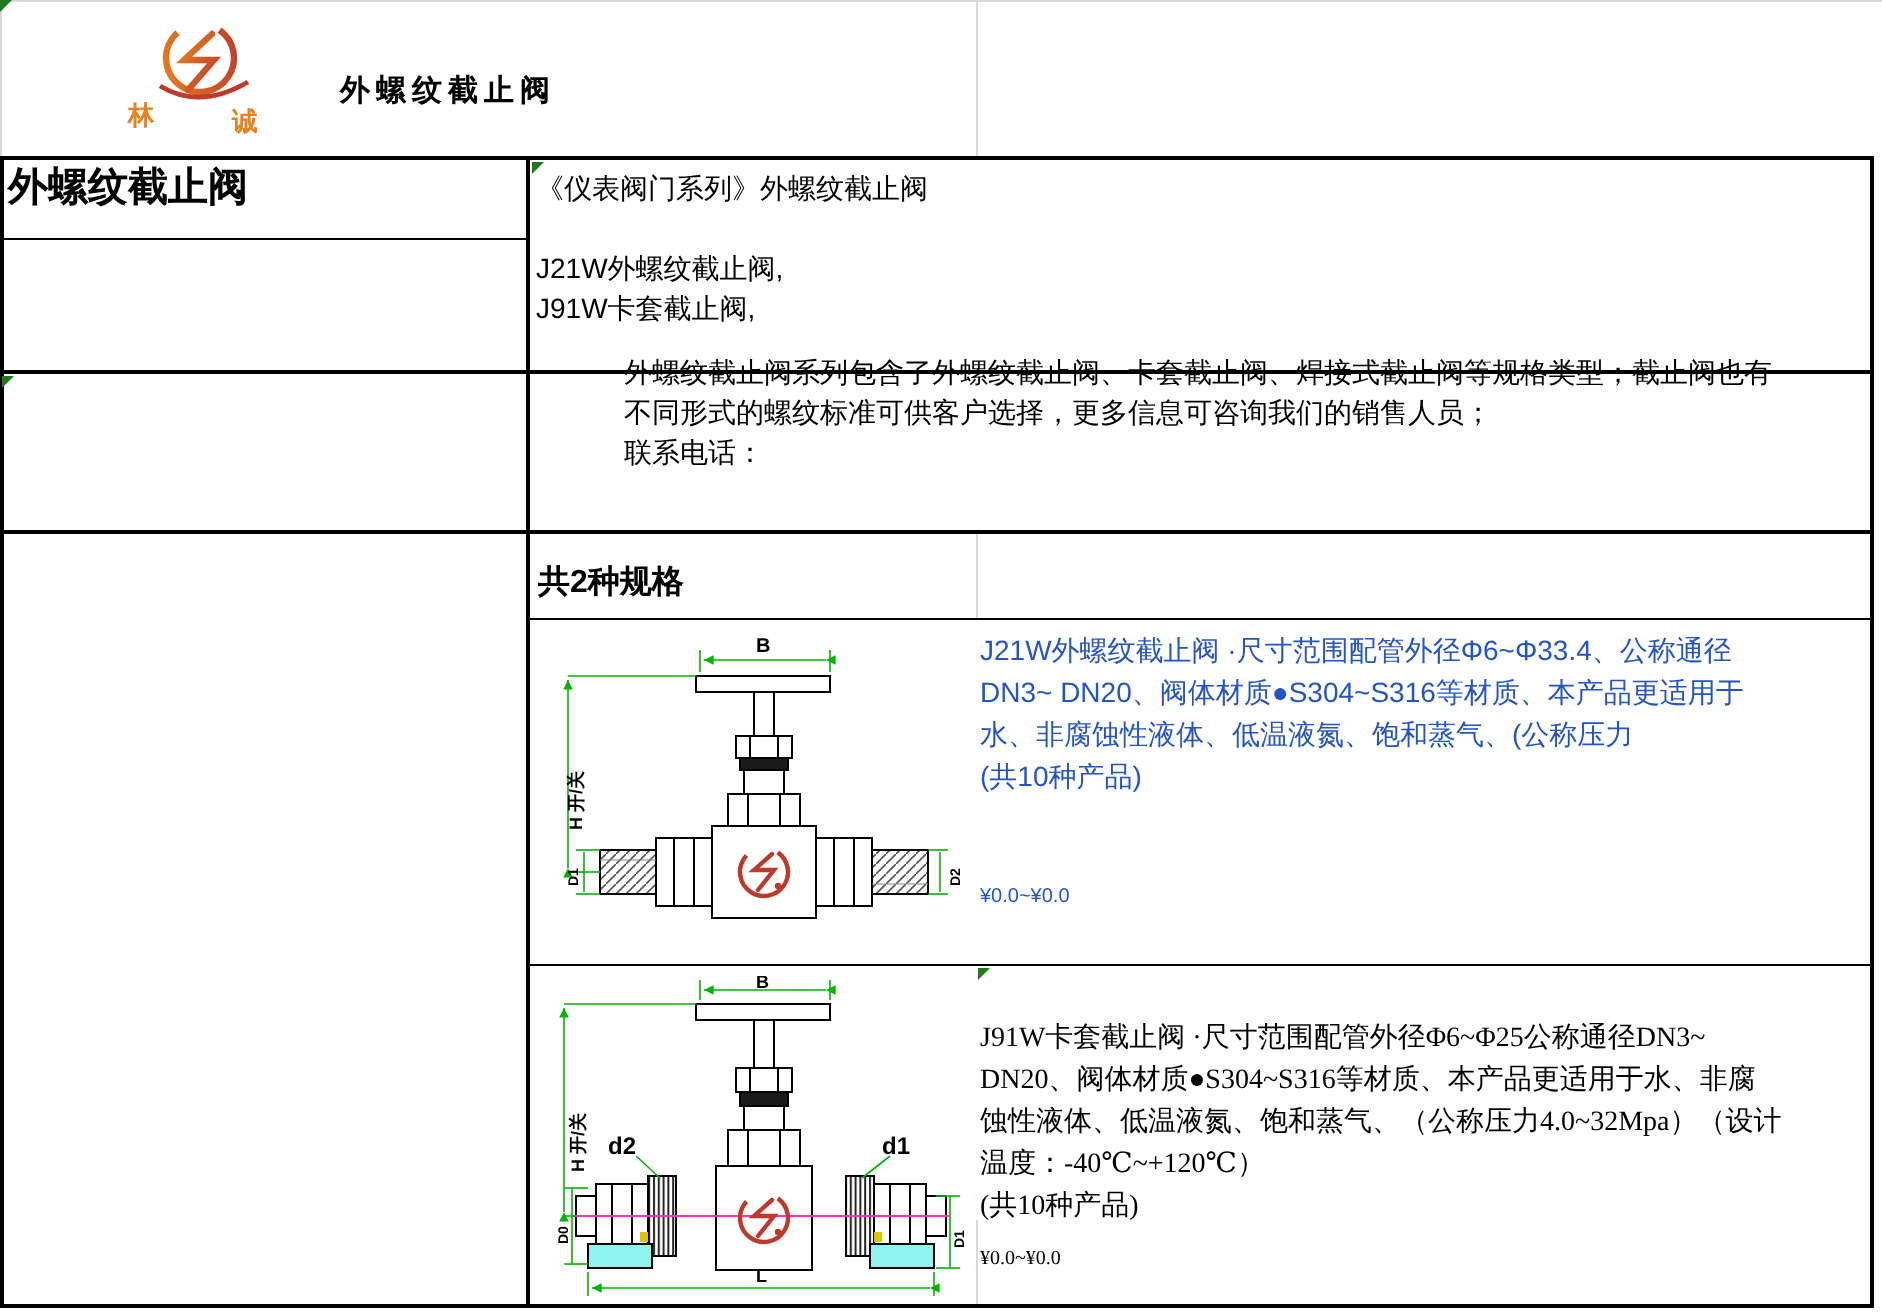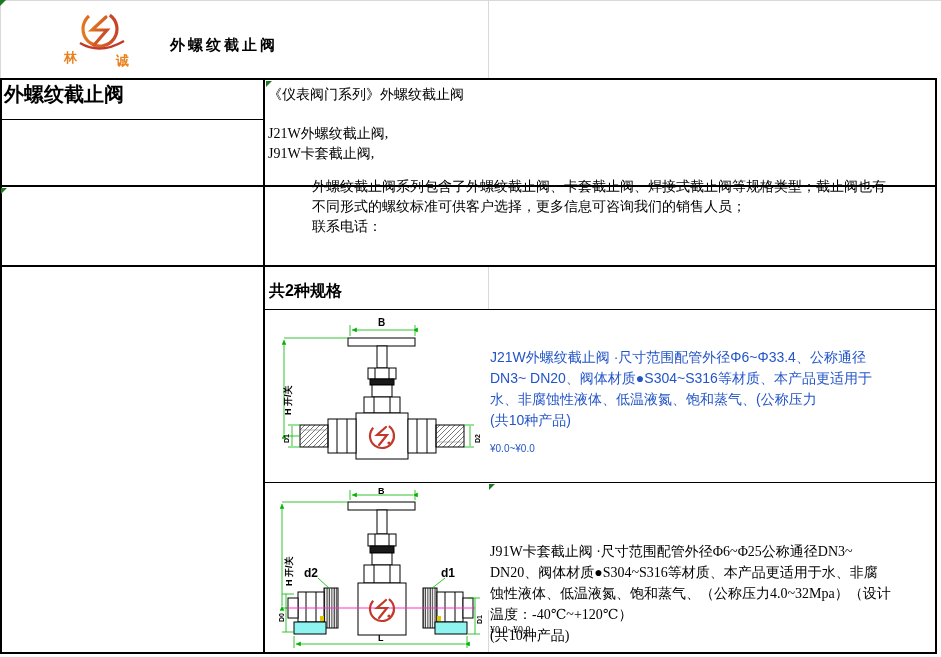--- a/index.html
+++ b/index.html
@@ -11,21 +11,21 @@
   .hl{position:absolute;background:#000;}
   .gl{position:absolute;background:#d9d9d9;}
   .tri{position:absolute;width:0;height:0;border-top:6px solid #1e7a1e;border-right:6px solid transparent;}
   .cell-text{position:absolute;font-size:20px;line-height:20px;white-space:nowrap;}
   .bold{font-weight:bold;}
   .page-title{position:absolute;left:170px;top:36px;font-size:15px;font-weight:bold;letter-spacing:3px;}
   .heading-row1{position:absolute;left:268px;top:86px;font-size:14px;}
   .models{position:absolute;font-size:14px;line-height:20px;}
   .para{position:absolute;left:268px;top:176px;font-size:14px;line-height:20px;margin-left:44px;}
   .specs-heading{position:absolute;left:269px;top:281px;font-size:16px;font-weight:bold;}
-  .desc{position:absolute;left:490px;width:440px;font-size:14px;line-height:21px;margin-top:32px;}
+  .desc{position:absolute;left:490px;width:440px;font-size:14px;line-height:21px;}
   .desc.blue{color:#2355c8;}
   .desc.serif{font-family:"Liberation Serif","DejaVu Serif",serif;}
   .price{position:absolute;left:490px;font-size:10px;}
   .price.blue{color:#2355c8;}
   .price.serif{font-family:"Liberation Serif","DejaVu Serif",serif;}
   svg text{font-family:"Liberation Sans","DejaVu Sans",sans-serif;}
 </style>
 </head>
 <body>
 
@@ -68,21 +68,21 @@
   <div class="hl" style="left:935px;top:78px;width:2px;height:576px;"></div>
 
   <div class="tri" style="left:0;top:0;"></div>
   <div class="tri" style="left:266px;top:81px;"></div>
   <div class="tri" style="left:1px;top:188px;"></div>
   <div class="tri" style="left:489px;top:484px;"></div>
 
   <div class="cell-text bold" style="left:4px;top:84px;">外螺纹截止阀</div>
 
   <div class="heading-row1">《仪表阀门系列》外螺纹截止阀</div>
-  <div class="models" style="left:268px;top:124px;font-family:Liberation Serif, serif;">
+  <div class="models" style="left:268px;top:124px;">
     <div>J21W外螺纹截止阀,</div>
     <div>J91W卡套截止阀,</div>
   </div>
 
   <div class="para">
     <div>外螺纹截止阀系列包含了外螺纹截止阀、卡套截止阀、焊接式截止阀等规格类型；截止阀也有</div>
     <div>不同形式的螺纹标准可供客户选择，更多信息可咨询我们的销售人员；</div>
     <div>联系电话：</div>
   </div>
 

